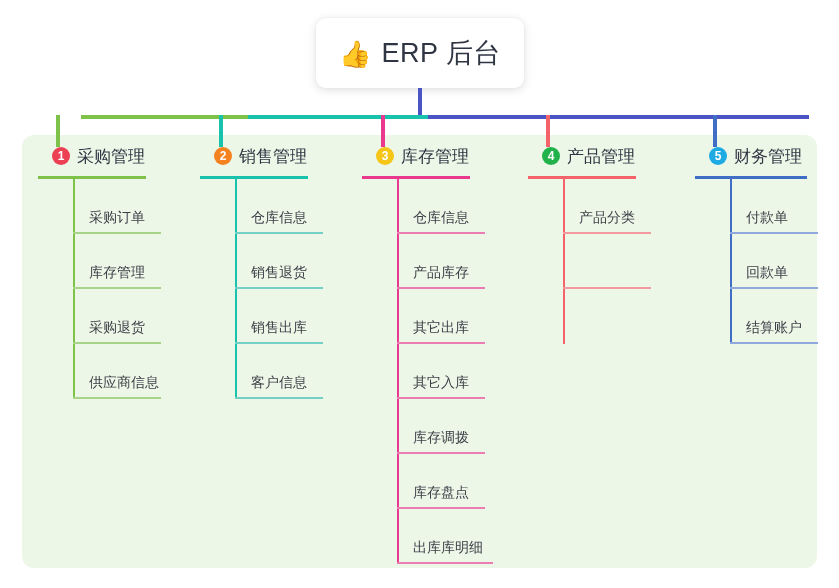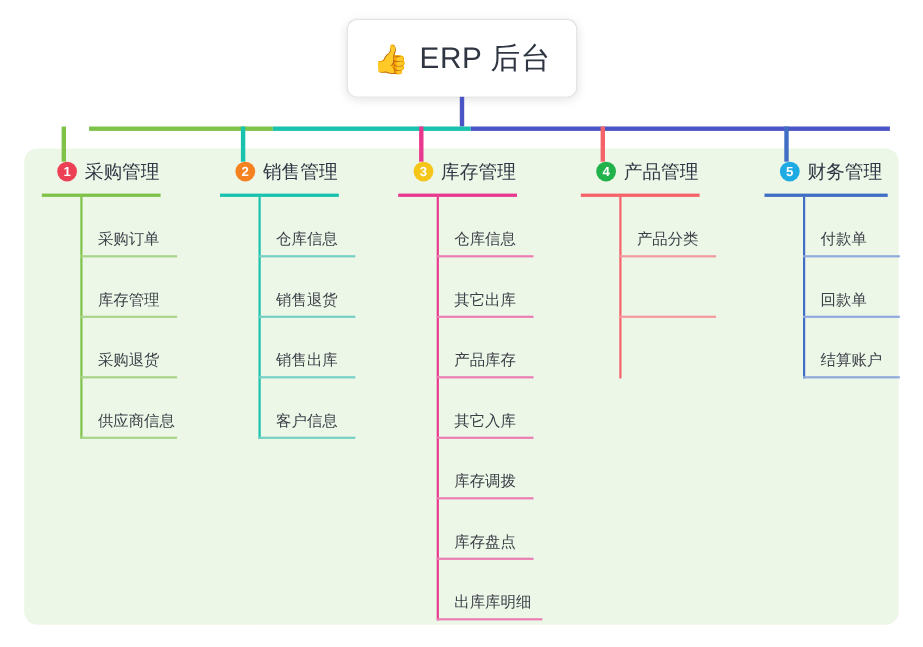--- a/index.html
+++ b/index.html
@@ -220,25 +220,25 @@
           <span class="col-title">库存管理</span>
         </div>
         <div class="col-rule" style="background: rgb(232, 57, 143); width: 108px;"></div>
         <div class="col-body">
           <div class="spine" style="background: rgb(232, 57, 143); height: 385px;"></div>
           <div class="leaf">
             <div class="leaf-label">仓库信息</div>
             <div class="leaf-rule" style="background: rgb(236, 125, 178); width: 88px;"></div>
           </div>
           <div class="leaf">
+            <div class="leaf-label">产品库存</div>
+            <div class="leaf-rule" style="background: rgb(236, 125, 178); width: 88px;"></div>
+          </div>
+          <div class="leaf">
             <div class="leaf-label">其它出库</div>
-            <div class="leaf-rule" style="background: rgb(236, 125, 178); width: 88px;"></div>
-          </div>
-          <div class="leaf">
-            <div class="leaf-label">产品库存</div>
             <div class="leaf-rule" style="background: rgb(236, 125, 178); width: 88px;"></div>
           </div>
           <div class="leaf">
             <div class="leaf-label">其它入库</div>
             <div class="leaf-rule" style="background: rgb(236, 125, 178); width: 88px;"></div>
           </div>
           <div class="leaf">
             <div class="leaf-label">库存调拨</div>
             <div class="leaf-rule" style="background: rgb(236, 125, 178); width: 88px;"></div>
           </div>

